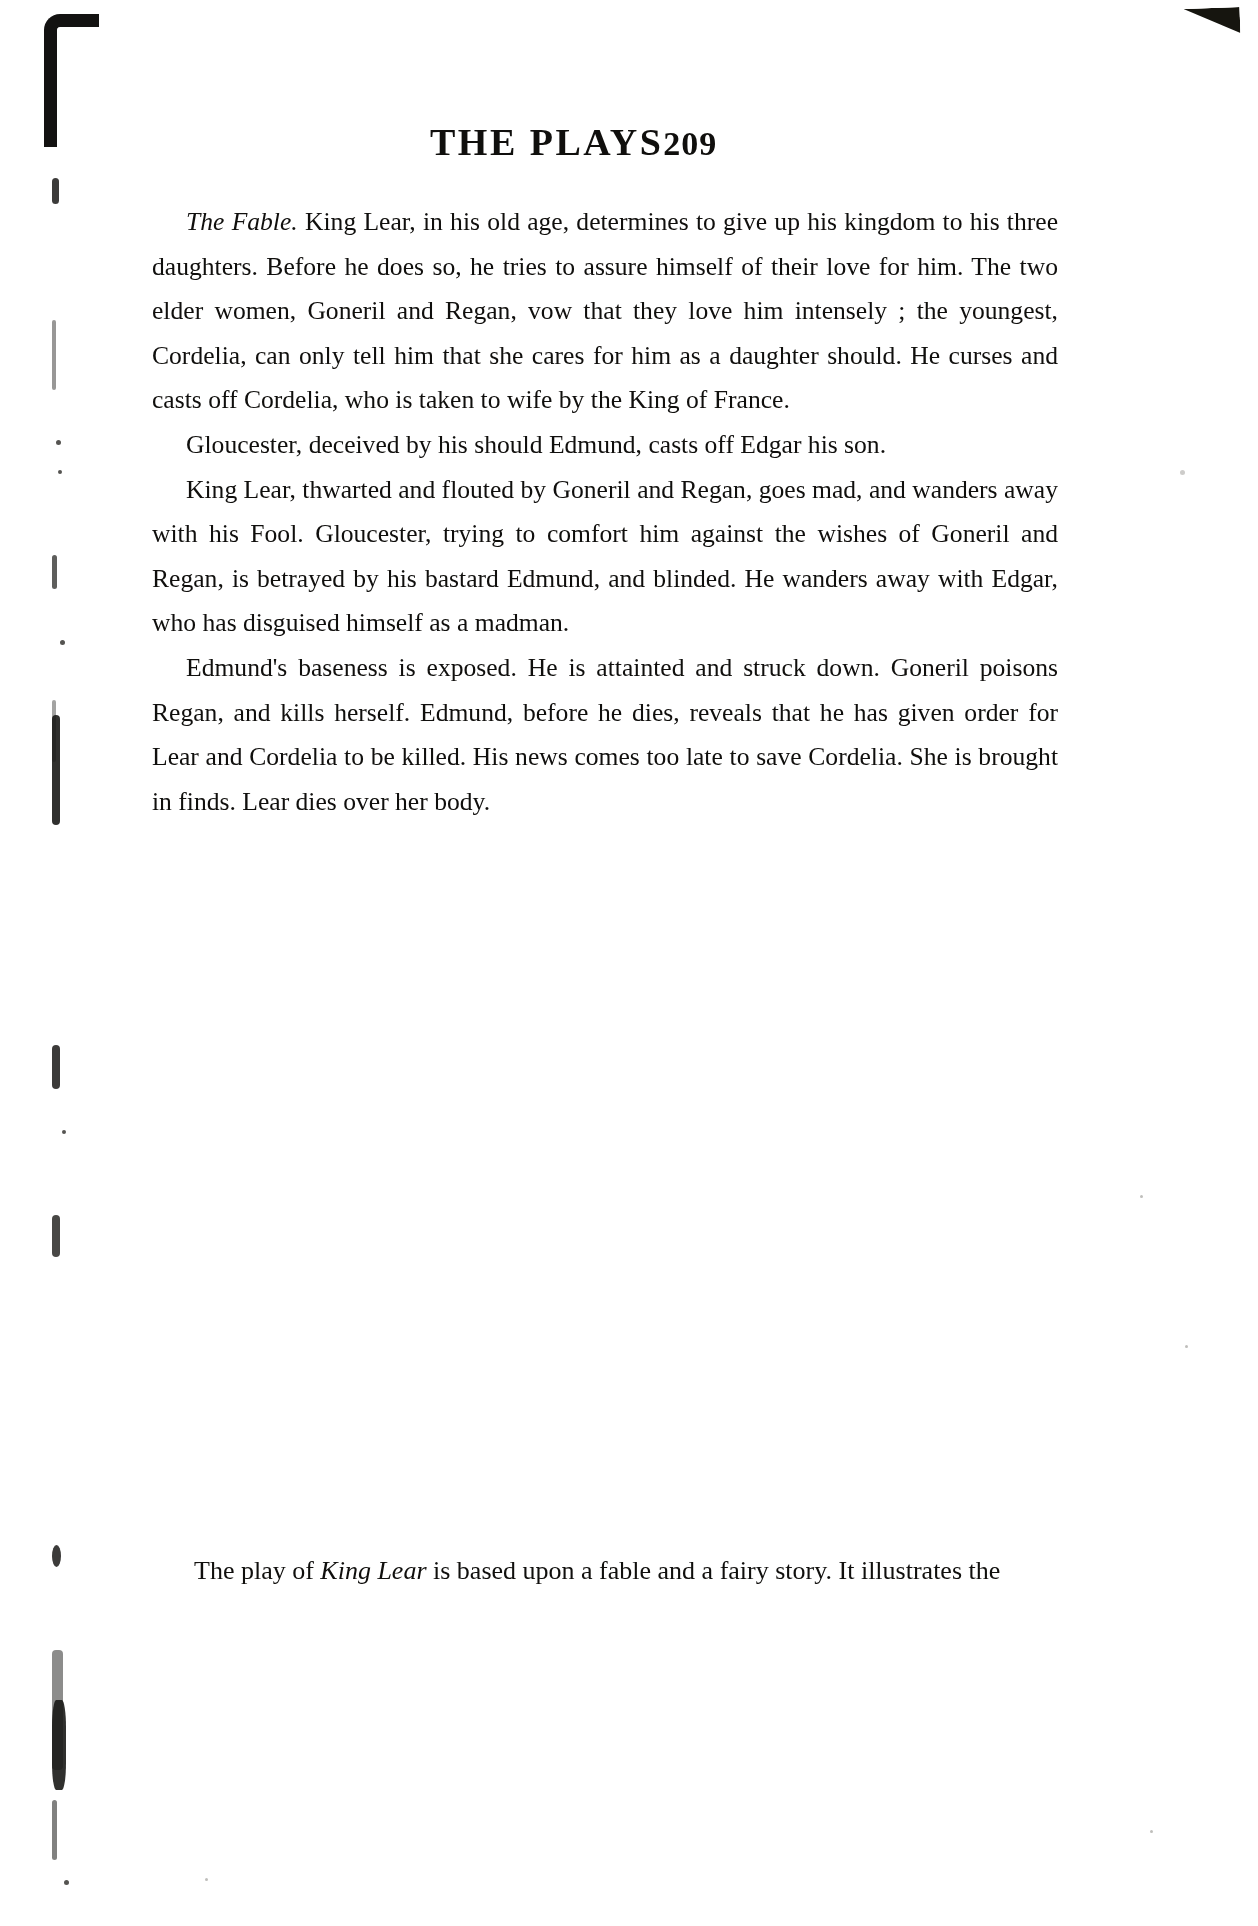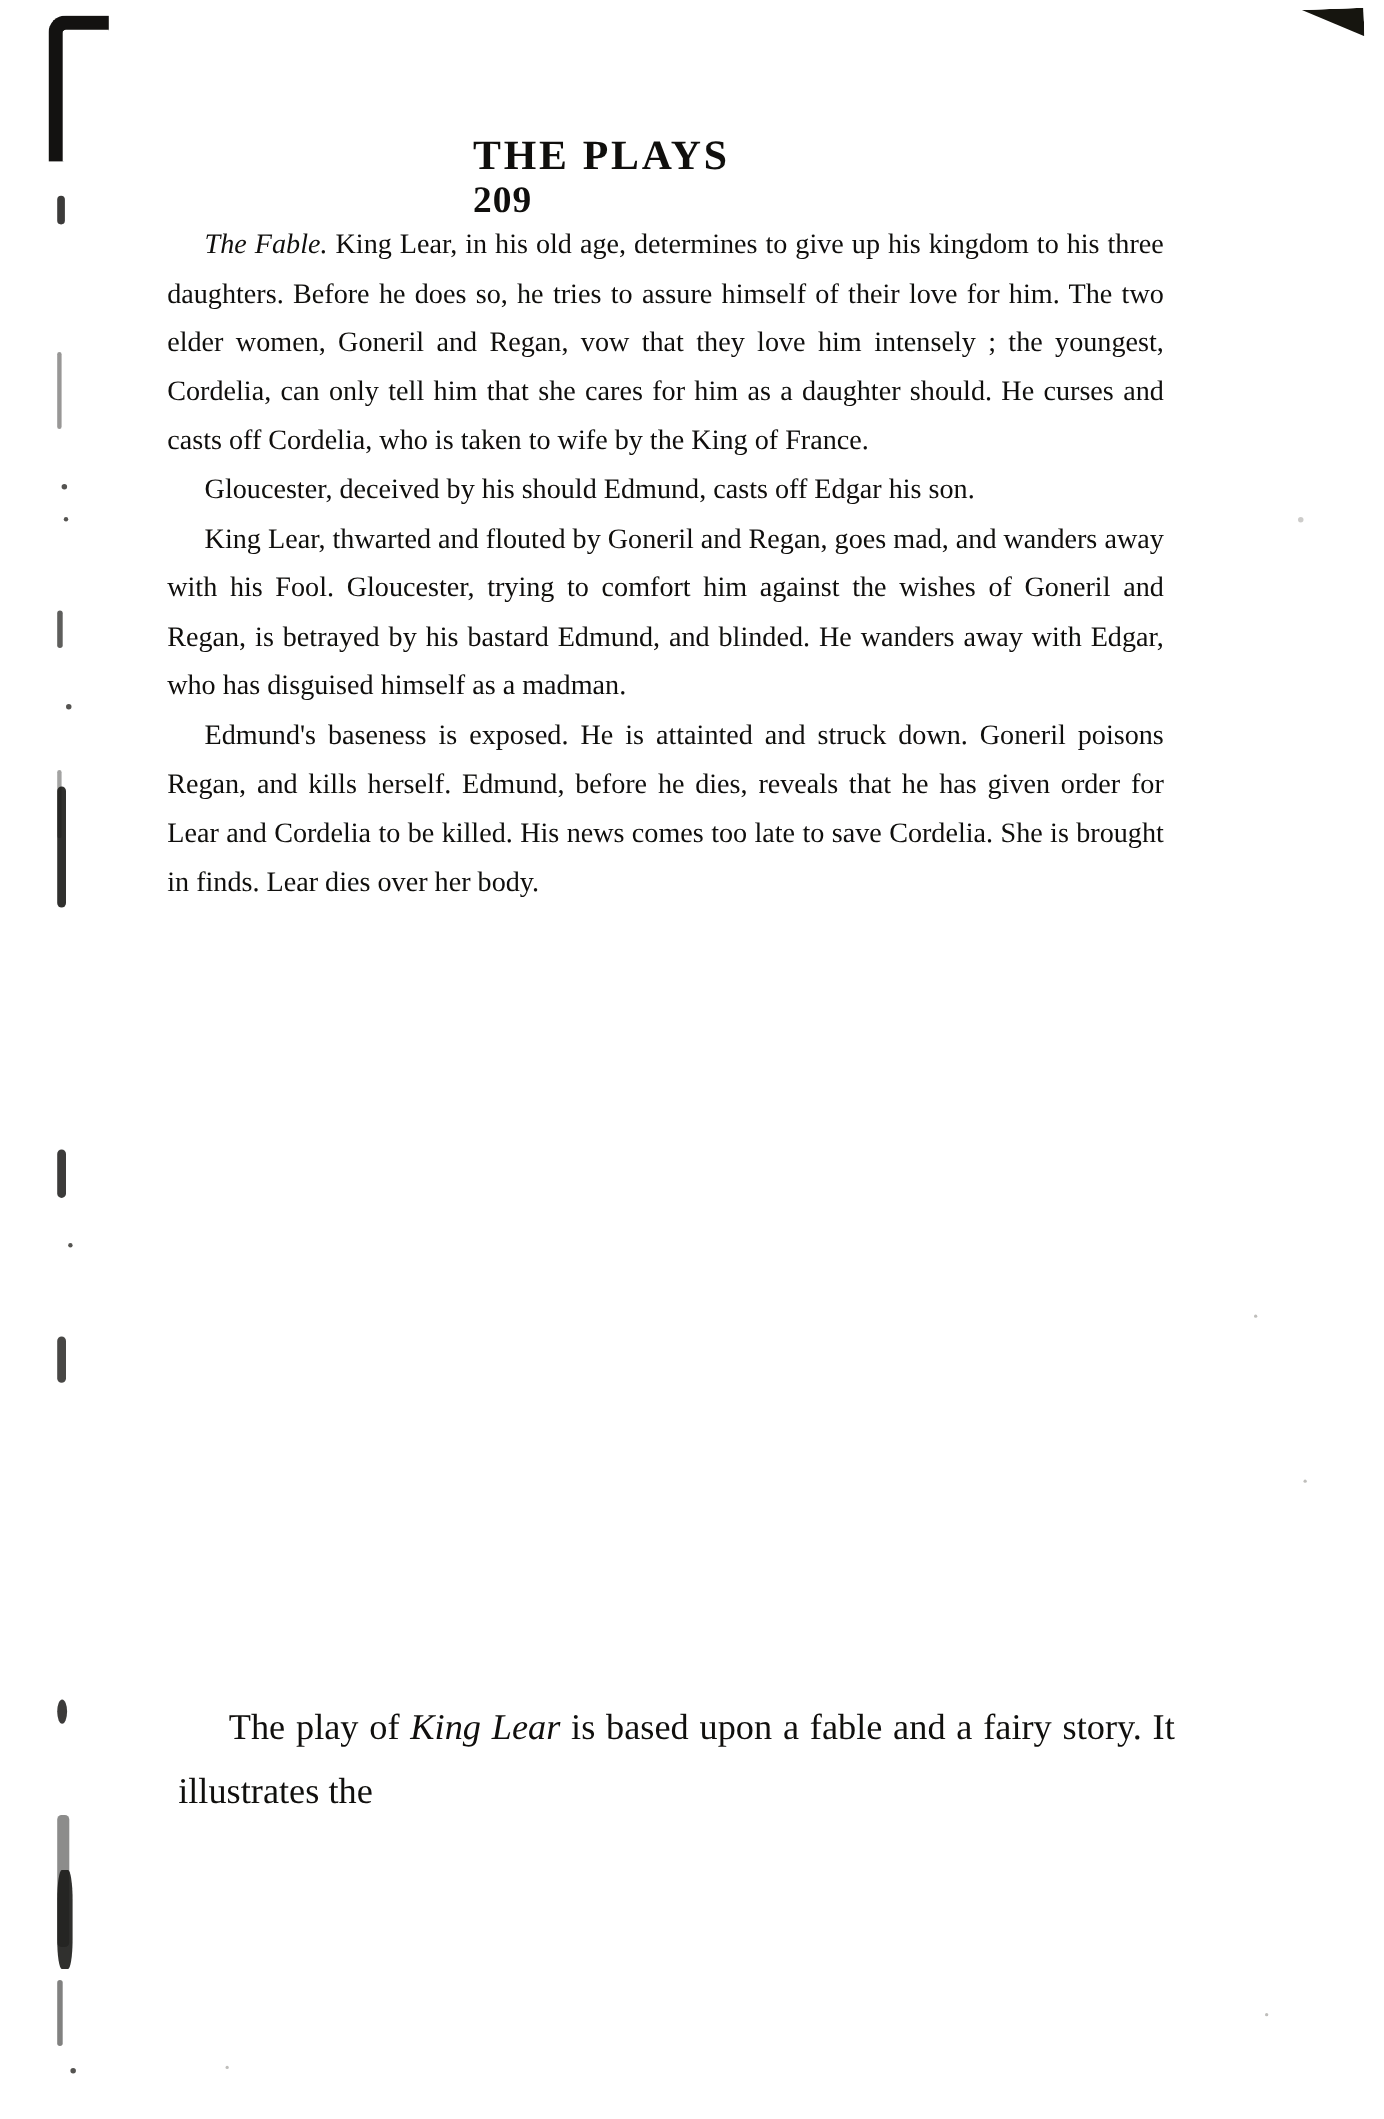--- a/index.html
+++ b/index.html
@@ -72,21 +72,20 @@
     height: 1926px;
   }
   .head-line {
     position: absolute;
     left: 150px;
     top: 120px;
     width: 910px;
     display: flex;
     align-items: baseline;
     justify-content: flex-start;
-    flex-direction: column;
   }
   .head-title {
     font-size: 38px;
     letter-spacing: 2.5px;
     font-weight: 700;
     margin-left: 280px;
   }
   .folio {
     font-size: 34px;
     font-weight: 700;
@@ -108,24 +107,24 @@
     margin: 0;
     text-indent: 34px;
   }
   .fable-label {
     font-style: italic;
     font-weight: 400;
   }
 
   .closing {
     position: absolute;
-    left: 162px;
+    left: 148px;
     top: 1542px;
     width: 906px;
-    font-size: 33px;
+    font-size: 26px;
     line-height: 58px;
     text-align: justify;
     text-justify: inter-word;
   }
   .closing p {
     margin: 0;
     text-indent: 46px;
   }
   .closing .title-ital {
     font-style: italic;

